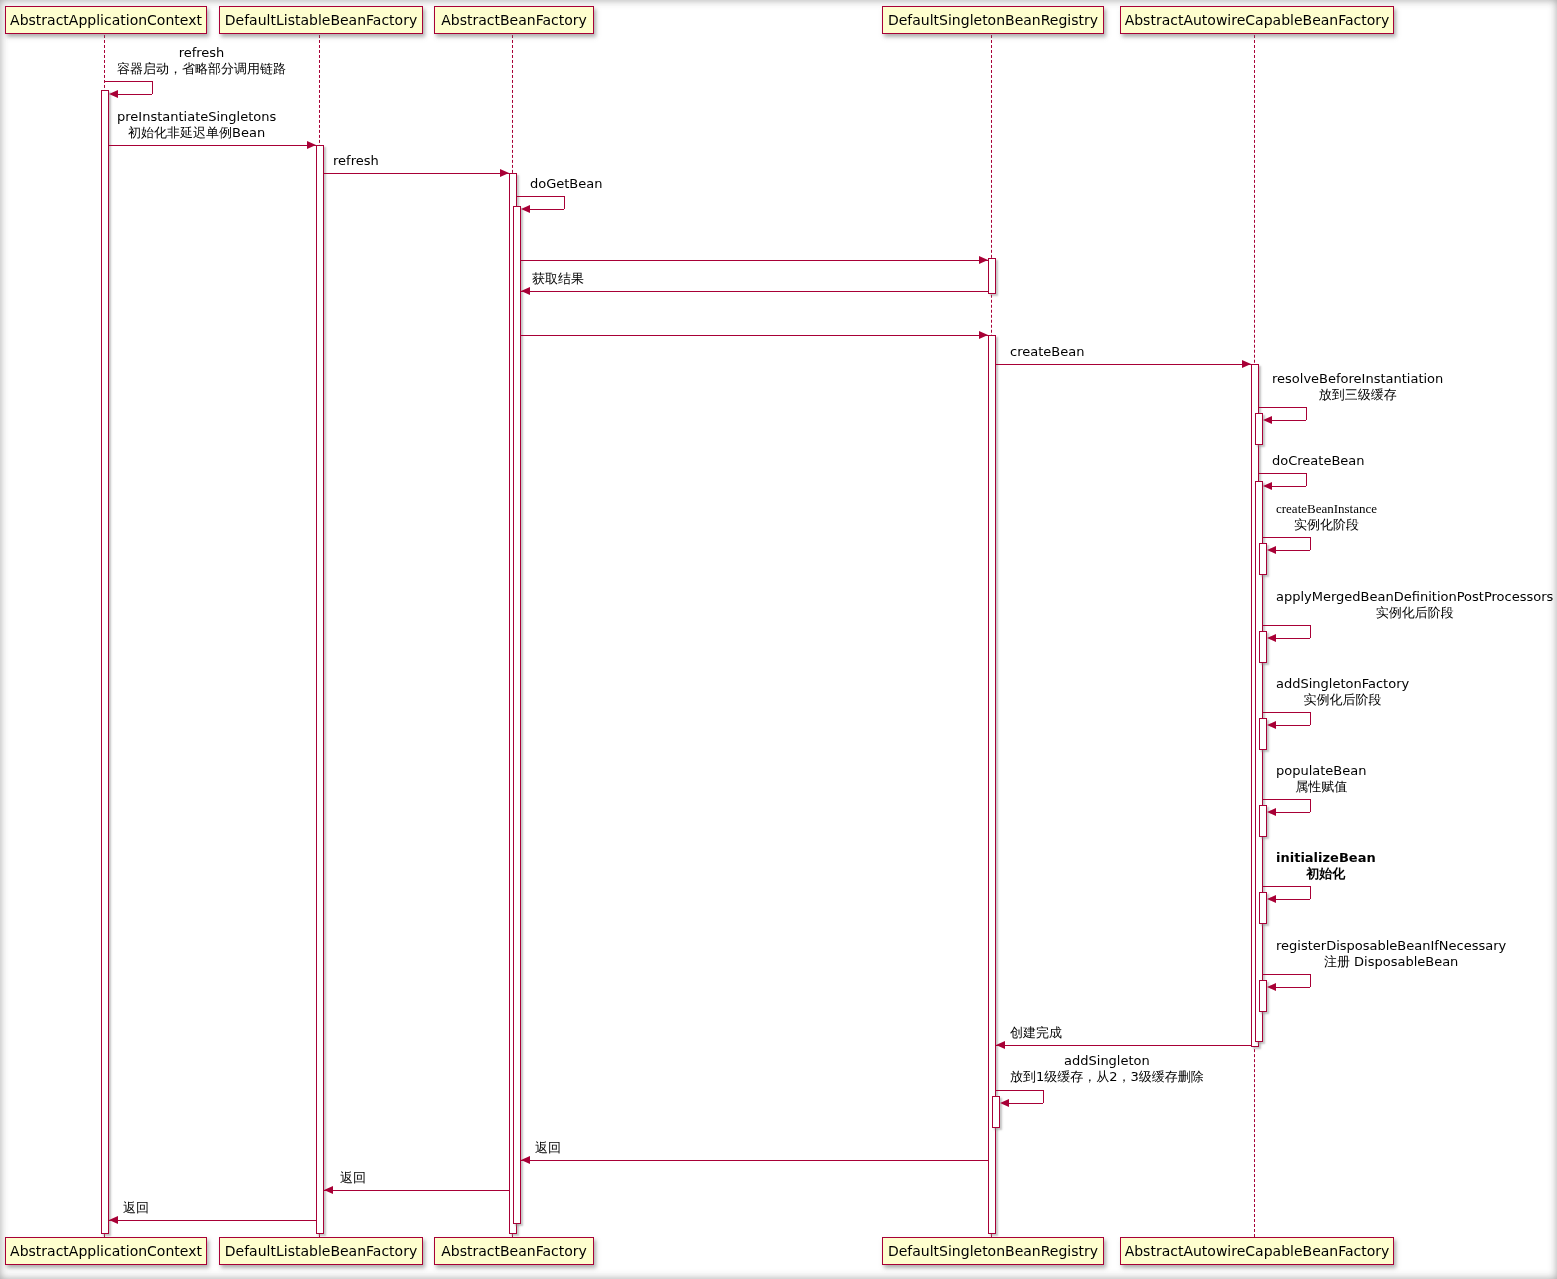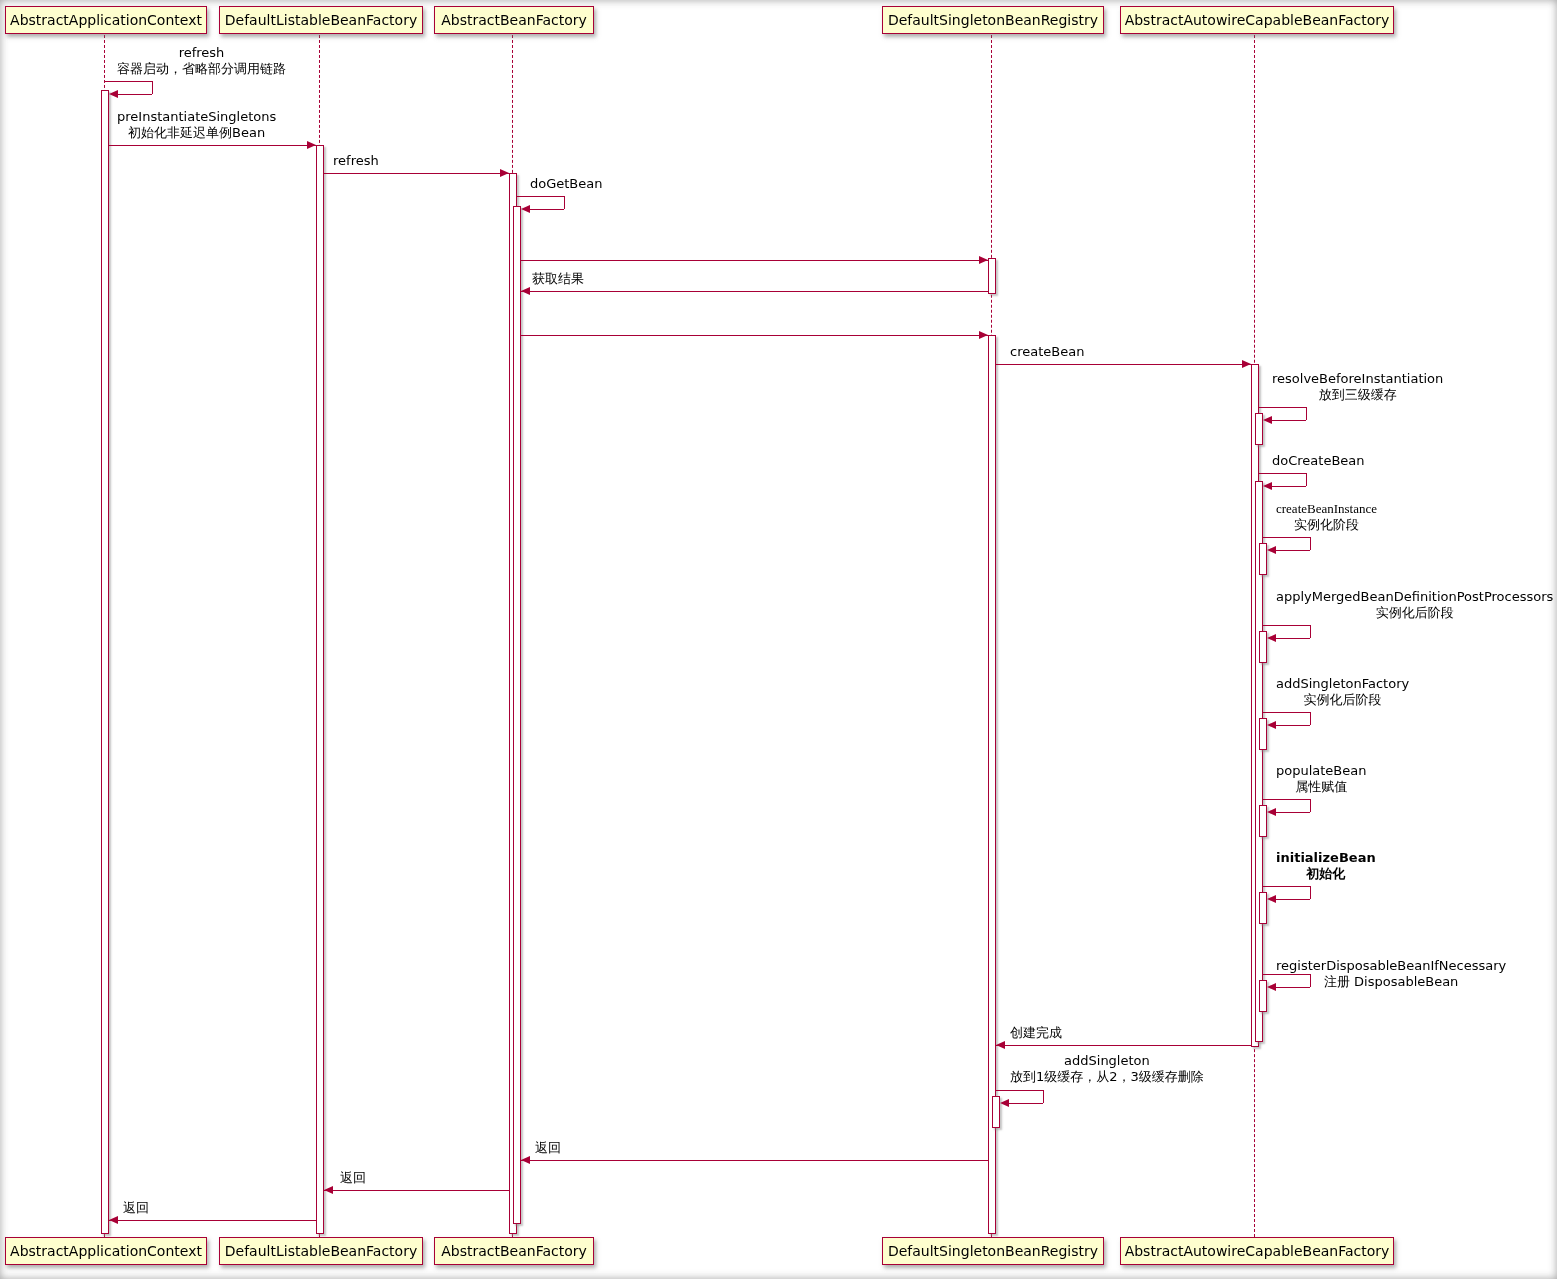--- a/index.html
+++ b/index.html
@@ -184,21 +184,21 @@
 
   <div class="msg" style="left:1276px;top:850px;font-weight:bold;">
     <span>initializeBean</span>
     <span>初始化</span>
   </div>
   <div class="hl" style="left:1263px;top:886px;width:47px;"></div>
   <div class="vl" style="left:1310px;top:886px;height:13px;"></div>
   <div class="hl" style="left:1276px;top:899px;width:34px;"></div>
   <div class="ah-l" style="left:1267px;top:895px;"></div>
 
-  <div class="msg" style="left:1276px;top:938px;margin-top:20px;">
+  <div class="msg" style="left:1276px;top:938px;">
     <span>registerDisposableBeanIfNecessary</span>
     <span>注册 DisposableBean</span>
   </div>
   <div class="hl" style="left:1263px;top:974px;width:47px;"></div>
   <div class="vl" style="left:1310px;top:974px;height:13px;"></div>
   <div class="hl" style="left:1276px;top:987px;width:34px;"></div>
   <div class="ah-l" style="left:1267px;top:983px;"></div>
 
   <div class="msg" style="left:1010px;top:1025px;">
     <span>创建完成</span>

